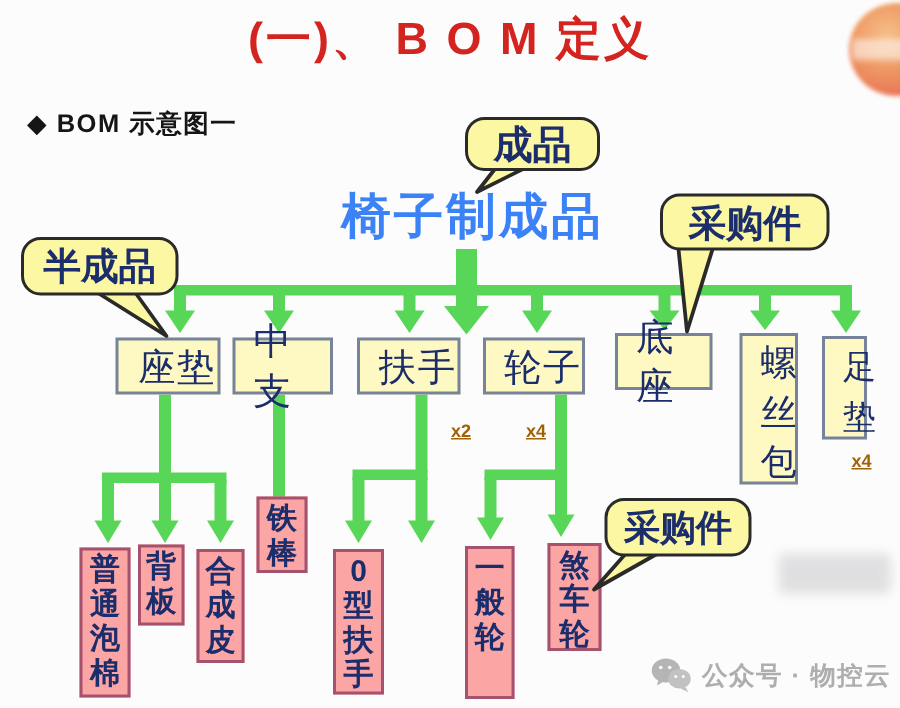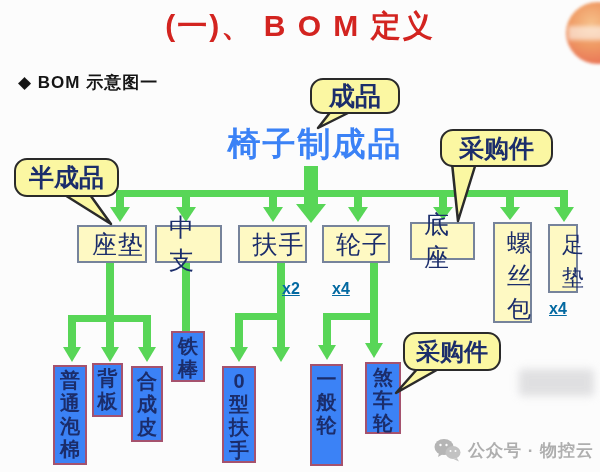--- a/index.html
+++ b/index.html
@@ -35,27 +35,27 @@
     display:flex;align-items:center;justify-content:center;
     background:#fef9c3;border:2px solid #76839b;box-sizing:border-box;
     color:#1b2d6b;font-weight:normal;z-index:2;padding-left:12px;
   }
   .node.h{font-size:25px;letter-spacing:1px;}
   .node.v{
     font-size:24px;line-height:32px;word-break:break-all;text-align:center;
     display:block;padding-top:2px;
   }
   .leaf{
-    background:#3b82f6;border:2px solid #a5526e;box-sizing:border-box;
+    background:#fca5a5;border:2px solid #a5526e;box-sizing:border-box;
     color:#1b2d6b;font-weight:bold;font-size:20px;line-height:23px;
     word-break:break-all;text-align:center;z-index:2;display:block;padding-top:2px;
   }
   .qty{
-    color:#0369a1;font-weight:bold;font-size:16px;text-decoration:underline;
-    z-index:2;text-align:left;
+    color:#a16207;font-weight:bold;font-size:12px;text-decoration:underline;
+    z-index:2;text-align:right;
   }
   .callout{
     background:#fbf7a2;border:2.5px solid #2a2a2a;border-radius:13px;
     display:flex;align-items:center;justify-content:center;
     color:#1b2d6b;font-weight:bold;z-index:4;box-sizing:border-box;
   }
   svg.layer{position:absolute;left:0;top:0;z-index:1;pointer-events:none;}
   svg.layer.tails{z-index:3;}
   
   .blur-mark{

